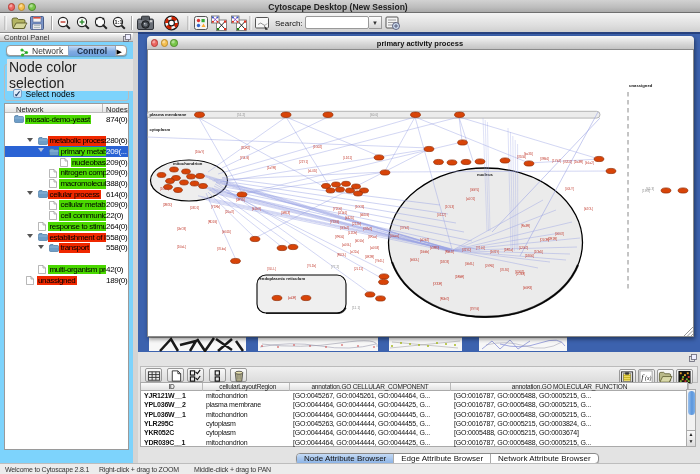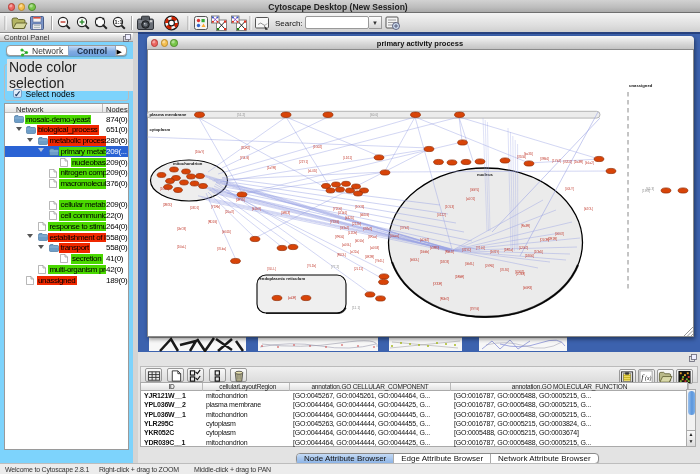--- a/index.html
+++ b/index.html
@@ -205,29 +205,20 @@
         <span style="position:absolute;left:97px;top:0;width:1px;height:9px;background:#bbb;"></span>
       </div>
       <div class="abs trow" style="top:10.2px;">
         <svg width="10" height="8" viewBox="0 0 10 8" style="position:absolute;top:1.2px;left:9px;">
           <path d="M0.5 2 q0 -1.5 1.5 -1.5 h2 l1 1 h3.5 q1 0 1 1 v4 q0 1 -1 1 h-7 q-1 0 -1 -1 z" fill="#6d9dc8" stroke="#3a6d99" stroke-width="0.6"></path>
           <path d="M0.5 3 h9" stroke="#9cc0dd" stroke-width="0.7"></path>
         </svg>
         <span class="tlabel green" style="left:19.5px;max-width:81.0px;">mosaic-demo-yeast</span>
         <span class="tcount" style="">874(0)</span>
       </div>
-      <div class="abs trow" style="top:20.92px;">
-        <div class="arrow" style="left:10.5px;border-top-color:#555;"></div>
-        <svg width="10" height="8" viewBox="0 0 10 8" style="position:absolute;top:1.2px;left:21px;">
-          <path d="M0.5 2 q0 -1.5 1.5 -1.5 h2 l1 1 h3.5 q1 0 1 1 v4 q0 1 -1 1 h-7 q-1 0 -1 -1 z" fill="#6d9dc8" stroke="#3a6d99" stroke-width="0.6"></path>
-          <path d="M0.5 3 h9" stroke="#9cc0dd" stroke-width="0.7"></path>
-        </svg>
-        <span class="tlabel red" style="left:31.5px;max-width:69.0px;">biological_process</span>
-        <span class="tcount" style="">651(0)</span>
-      </div>
       <div class="abs trow" style="top:31.64px;">
         <div class="arrow" style="left:22.0px;border-top-color:#555;"></div>
         <svg width="10" height="8" viewBox="0 0 10 8" style="position:absolute;top:1.2px;left:32.5px;">
           <path d="M0.5 2 q0 -1.5 1.5 -1.5 h2 l1 1 h3.5 q1 0 1 1 v4 q0 1 -1 1 h-7 q-1 0 -1 -1 z" fill="#6d9dc8" stroke="#3a6d99" stroke-width="0.6"></path>
           <path d="M0.5 3 h9" stroke="#9cc0dd" stroke-width="0.7"></path>
         </svg>
         <span class="tlabel red" style="left:43.0px;max-width:57.5px;">metabolic process</span>
         <span class="tcount" style="">280(6)</span>
       </div>
       <div class="abs trow" style="top:42.36px;background:#2a63d4;">
@@ -254,21 +245,30 @@
         </svg>
         <span class="tlabel green" style="left:54.0px;max-width:46.5px;">nitrogen compo</span>
         <span class="tcount" style="">209(0)</span>
       </div>
       <div class="abs trow" style="top:74.52000000000001px;">
         <svg width="8" height="9" viewBox="0 0 8 9" style="position:absolute;top:0.8px;left:43.5px;">
           <path d="M0.5 0.5 h4.5 l2.5 2.5 v5.5 h-7 z" fill="#fff" stroke="#888" stroke-width="0.6"></path>
           <path d="M5 0.5 v2.5 h2.5" fill="none" stroke="#888" stroke-width="0.6"></path>
         </svg>
         <span class="tlabel green" style="left:54.0px;max-width:46.5px;">macromolecule</span>
-        <span class="tcount" style="">376(0)</span>
+        <span class="tcount" style="">388(0)</span>
+      </div>
+      <div class="abs trow" style="top:85.24000000000001px;">
+        <div class="arrow" style="left:22.0px;border-top-color:#555;"></div>
+        <svg width="10" height="8" viewBox="0 0 10 8" style="position:absolute;top:1.2px;left:32.5px;">
+          <path d="M0.5 2 q0 -1.5 1.5 -1.5 h2 l1 1 h3.5 q1 0 1 1 v4 q0 1 -1 1 h-7 q-1 0 -1 -1 z" fill="#6d9dc8" stroke="#3a6d99" stroke-width="0.6"></path>
+          <path d="M0.5 3 h9" stroke="#9cc0dd" stroke-width="0.7"></path>
+        </svg>
+        <span class="tlabel red" style="left:43.0px;max-width:57.5px;">cellular process</span>
+        <span class="tcount" style="">614(0)</span>
       </div>
       <div class="abs trow" style="top:95.96000000000001px;">
         <svg width="8" height="9" viewBox="0 0 8 9" style="position:absolute;top:0.8px;left:43.5px;">
           <path d="M0.5 0.5 h4.5 l2.5 2.5 v5.5 h-7 z" fill="#fff" stroke="#888" stroke-width="0.6"></path>
           <path d="M5 0.5 v2.5 h2.5" fill="none" stroke="#888" stroke-width="0.6"></path>
         </svg>
         <span class="tlabel green" style="left:54.0px;max-width:46.5px;">cellular metabol</span>
         <span class="tcount" style="">209(0)</span>
       </div>
       <div class="abs trow" style="top:106.68px;">
@@ -297,28 +297,20 @@
         <span class="tcount" style="">558(0)</span>
       </div>
       <div class="abs trow" style="top:138.84px;">
         <div class="arrow" style="left:33.0px;border-top-color:#555;"></div>
         <svg width="10" height="8" viewBox="0 0 10 8" style="position:absolute;top:1.2px;left:43.5px;">
           <path d="M0.5 2 q0 -1.5 1.5 -1.5 h2 l1 1 h3.5 q1 0 1 1 v4 q0 1 -1 1 h-7 q-1 0 -1 -1 z" fill="#6d9dc8" stroke="#3a6d99" stroke-width="0.6"></path>
           <path d="M0.5 3 h9" stroke="#9cc0dd" stroke-width="0.7"></path>
         </svg>
         <span class="tlabel red" style="left:54.0px;max-width:46.5px;">transport</span>
         <span class="tcount" style="">558(0)</span>
-      </div>
-      <div class="abs trow" style="top:149.56px;">
-        <svg width="8" height="9" viewBox="0 0 8 9" style="position:absolute;top:0.8px;left:55px;">
-          <path d="M0.5 0.5 h4.5 l2.5 2.5 v5.5 h-7 z" fill="#fff" stroke="#888" stroke-width="0.6"></path>
-          <path d="M5 0.5 v2.5 h2.5" fill="none" stroke="#888" stroke-width="0.6"></path>
-        </svg>
-        <span class="tlabel green" style="left:65.5px;max-width:35.0px;">secretion</span>
-        <span class="tcount" style="">41(0)</span>
       </div>
       <div class="abs trow" style="top:160.28px;">
         <svg width="8" height="9" viewBox="0 0 8 9" style="position:absolute;top:0.8px;left:32.5px;">
           <path d="M0.5 0.5 h4.5 l2.5 2.5 v5.5 h-7 z" fill="#fff" stroke="#888" stroke-width="0.6"></path>
           <path d="M5 0.5 v2.5 h2.5" fill="none" stroke="#888" stroke-width="0.6"></path>
         </svg>
         <span class="tlabel green" style="left:43.0px;max-width:57.5px;">multi-organism pro</span>
         <span class="tcount" style="">42(0)</span>
       </div>
       <div class="abs trow" style="top:171.0px;">

